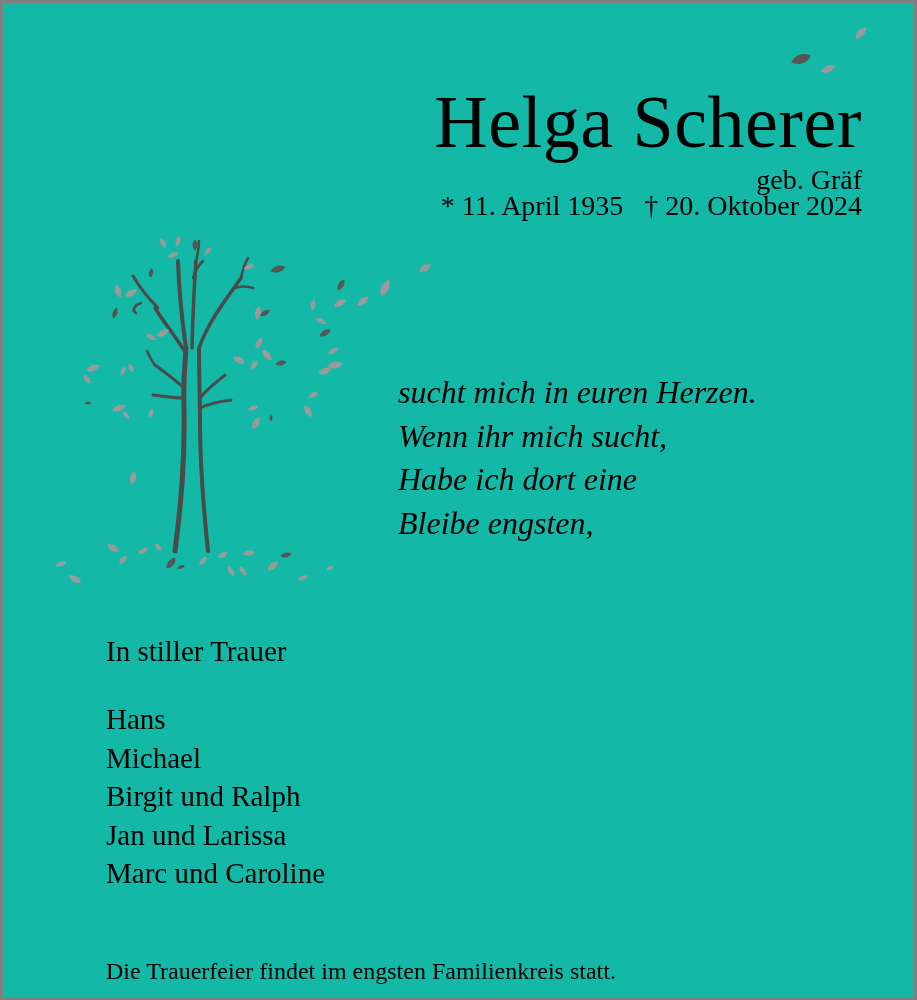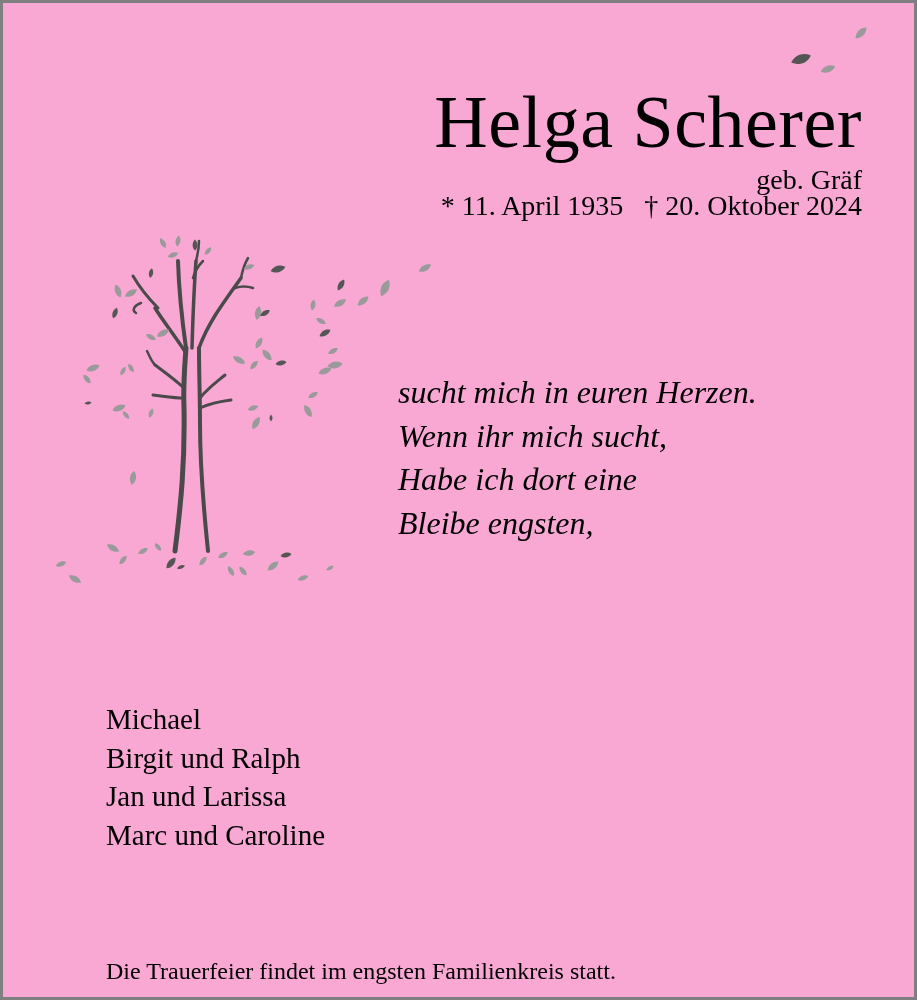--- a/index.html
+++ b/index.html
@@ -1,19 +1,19 @@
 <!DOCTYPE html>
 <html><head>
   <meta charset="utf-8">
   <style>
     html, body { margin: 0; padding: 0; }
     body { width: 917px; height: 1000px; background: #ffffff; position: relative; overflow: hidden; }
     .frame {
       position: absolute; left: 0; top: 0; width: 917px; height: 1000px;
-      box-sizing: border-box; border: 3px solid #7f7f7f; background: #f9a8d4;
+      box-sizing: border-box; border: 3px solid #7f7f7f; background: #14b8a6;
     }
     .serif { font-family: "Liberation Serif", "DejaVu Serif", serif; color: #000; }
     .name {
       position: absolute; right: 52px; top: 76px;
       font-size: 74px; line-height: 86px; letter-spacing: 0.5px;
     }
     .maiden {
       position: absolute; right: 52px; top: 160px;
       font-size: 28px; line-height: 34px; margin-left: 44px;
     }
@@ -146,22 +146,24 @@
   <div class="serif maiden">geb. Gräf</div>
   <div class="serif dates">* 11. April 1935   † 20. Oktober 2024</div>
 
   <div class="serif poem">
     <div>sucht mich in euren Herzen.</div>
     <div>Wenn ihr mich sucht,</div>
     <div>Habe ich dort eine</div>
     <div>Bleibe engsten,</div>
   </div>
 
+  <div class="serif mourning">In stiller Trauer</div>
 
   <div class="serif mourners">
+    <div>Hans</div>
     <div>Michael</div>
     <div>Birgit und Ralph</div>
     <div>Jan und Larissa</div>
     <div>Marc und Caroline</div>
   </div>
 
   <div class="serif notice">Die Trauerfeier findet im engsten Familienkreis statt.</div>
 </div>
 
 </body></html>

